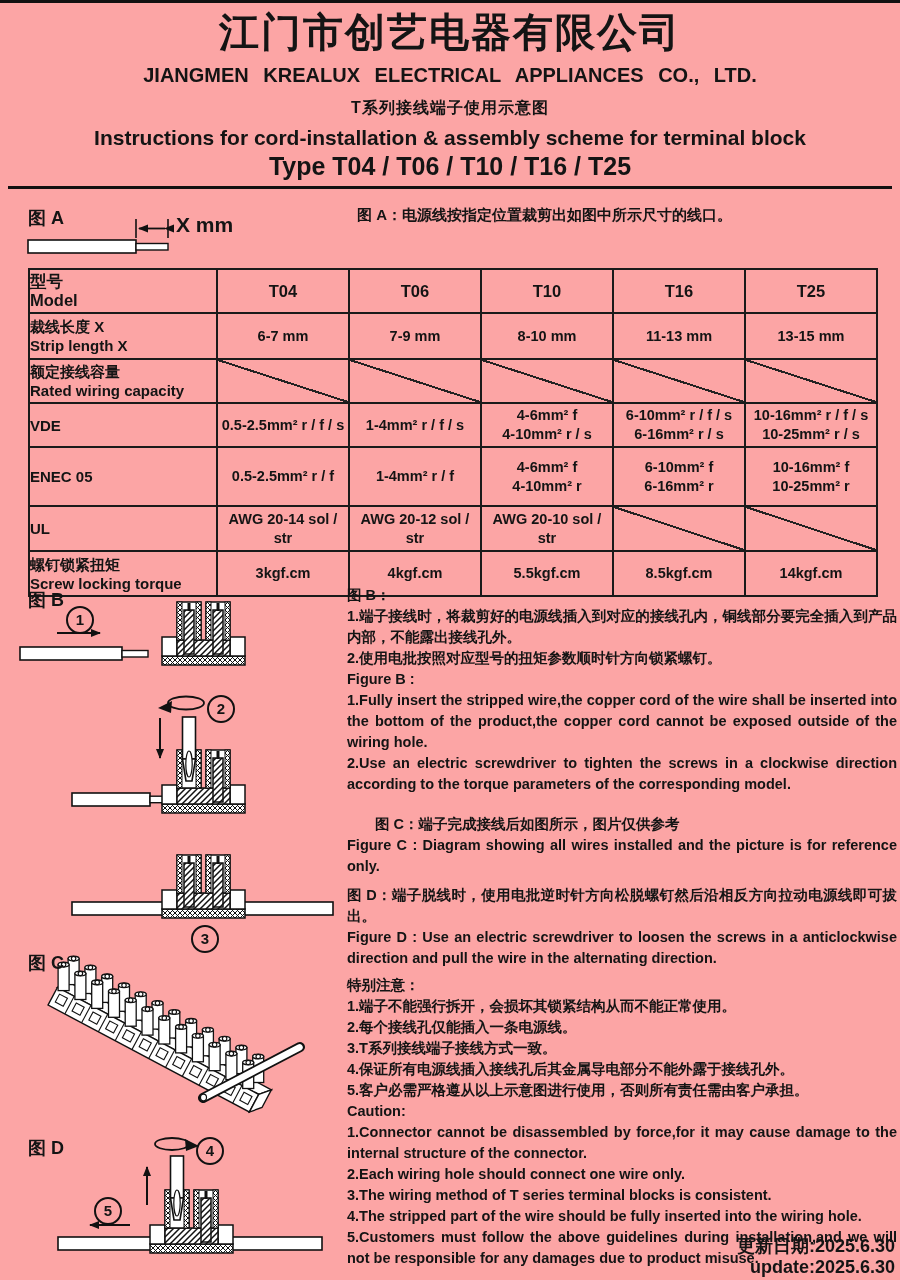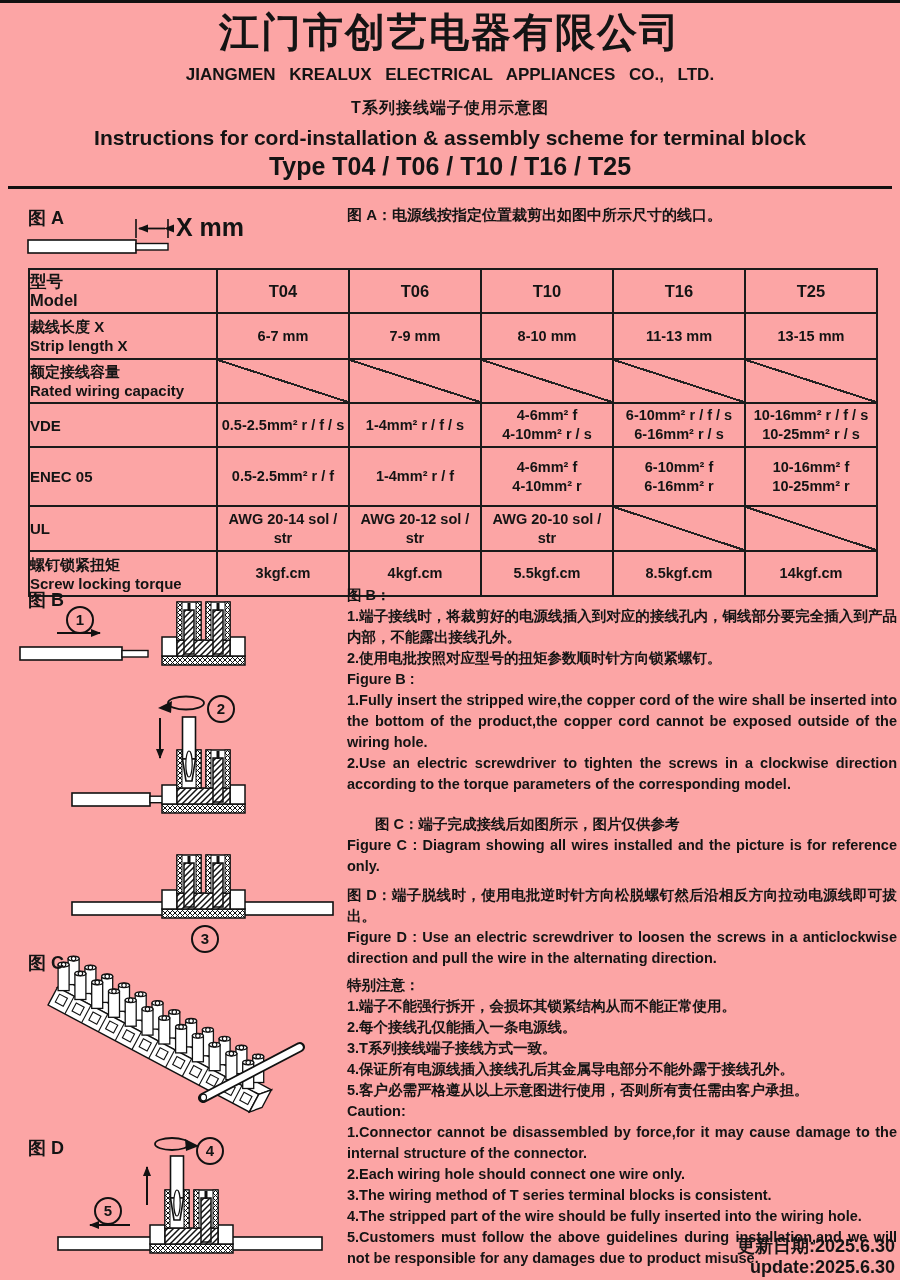--- a/index.html
+++ b/index.html
@@ -2,31 +2,31 @@
 <html><head>
 <meta charset="utf-8">
 <style>
   html,body{margin:0;padding:0;background:#e8e8e8;}
   .page{position:relative;width:900px;height:1280px;background:#fca5a5;overflow:hidden;
         font-family:"Liberation Sans","DejaVu Sans",sans-serif;font-weight:bold;color:#141414;}
   .topbar{position:absolute;left:0;top:0;width:900px;height:3px;background:#111;}
   
   .hdr{position:absolute;left:0;top:6px;width:900px;text-align:center;}
   .hdr .cn-title{font-size:40px;line-height:52px;letter-spacing:2px;}
-  .hdr .en-title{font-size:17px;line-height:34px;word-spacing:9px;}
+  .hdr .en-title{font-size:20px;line-height:34px;word-spacing:9px;}
   .hdr .cn-sub{font-size:16px;line-height:32px;letter-spacing:1px;}
   .hdr .en-sub{font-size:21px;line-height:27px;}
   .hdr .type-line{font-size:25px;line-height:30px;}
   .divider{position:absolute;left:8px;top:186px;width:884px;height:3px;background:#111;}
   
   .figa-label{position:absolute;left:28px;top:206px;font-size:18px;}
   .figa-svg{position:absolute;left:0;top:205px;}
-  .xmm{position:absolute;left:176px;top:213px;font-size:25px;}
+  .xmm{position:absolute;left:176px;top:213px;font-size:21px;}
   .figa-cap{position:absolute;left:347px;top:204px;width:548px;line-height:22px;}
-  .figa-cap .cn{font-size:15px;}
+  .figa-cap .cn{font-size:15px;margin-left:10px;}
   .figa-cap .en{font-size:15px;}
   
   table.spec{position:absolute;left:28px;top:268px;border-collapse:collapse;table-layout:fixed;width:848px;}
   table.spec td{border:2px solid #1a1a1a;text-align:center;vertical-align:middle;
                 font-size:14.5px;line-height:19px;padding:2px 1px;white-space:pre-line;}
   table.spec td.lbl{text-align:left;padding-left:0;font-size:15px;}
   table.spec tr.models td{font-size:16.5px;}
   table.spec td.diag{background-image:linear-gradient(to top right,
       transparent calc(50% - 1px), #222 calc(50% - 1px), #222 calc(50% + 1px), transparent calc(50% + 1px));}
   

